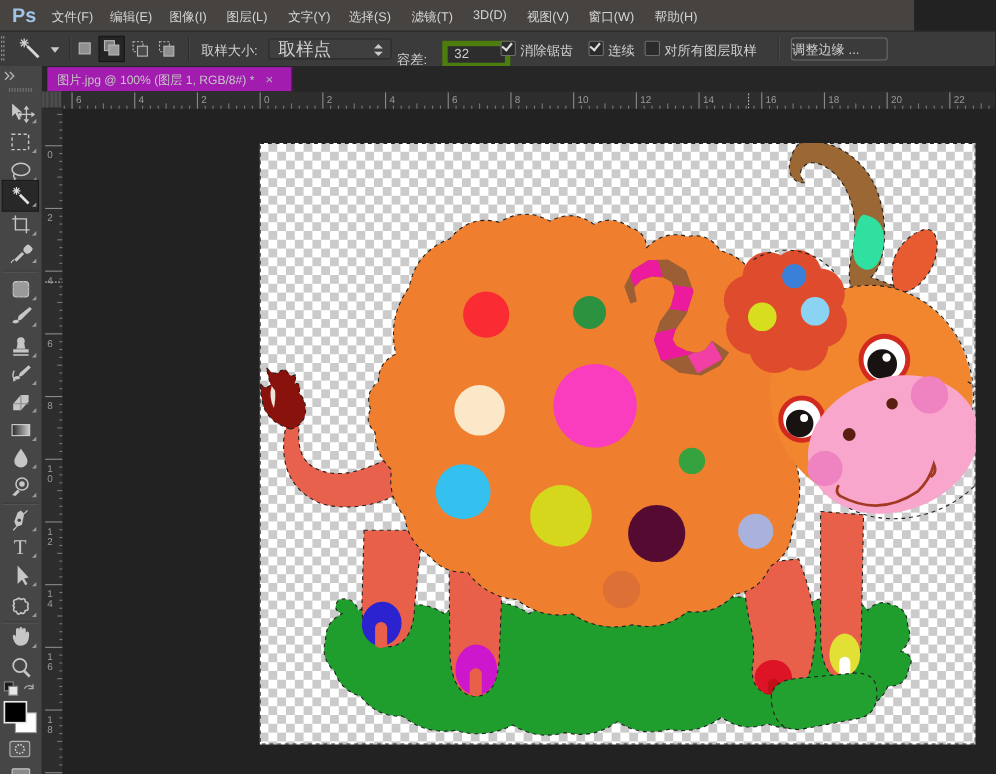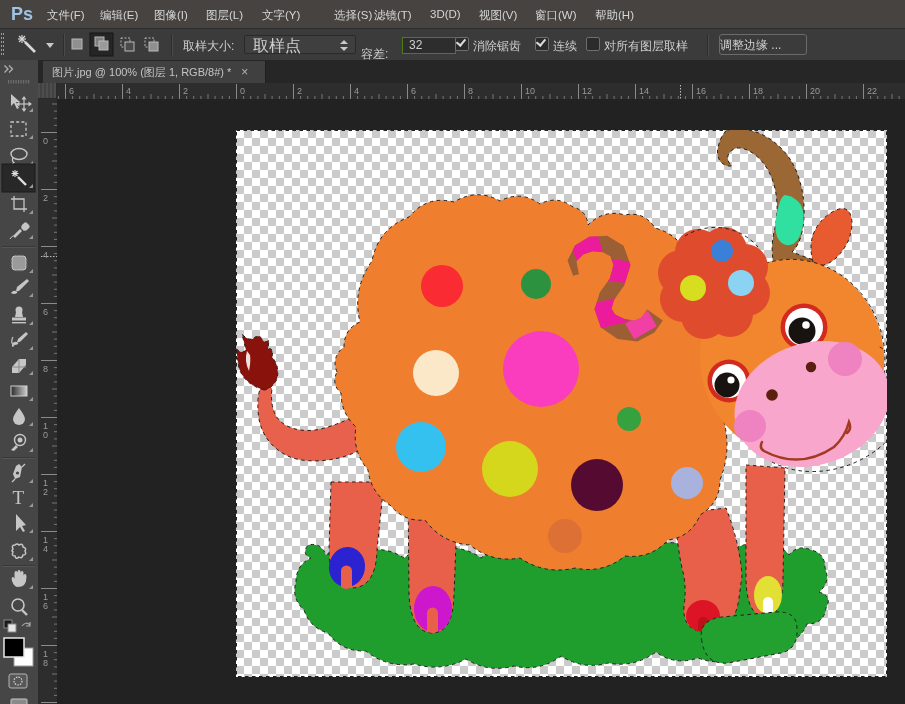--- a/index.html
+++ b/index.html
@@ -1,55 +1,55 @@
 <!DOCTYPE html>
 <html><head>
 <meta charset="utf-8">
 <style>
   html,body{margin:0;padding:0;}
   body{width:905px;height:704px;overflow:hidden;background:#222222;
        font-family:"Liberation Sans", sans-serif; position:relative;}
   .abs{position:absolute;}
   
-  #menubar{left:0;top:0;width:905px;height:28px;background:#464340;}
+  #menubar{left:0;top:0;width:831px;height:28px;background:#464340;}
   #menubar .mi{position:absolute;top:8px;font-size:11.5px;color:#d6d6d6;white-space:nowrap;}
   #pslogo{position:absolute;left:11px;top:4px;font-size:18px;font-weight:bold;color:#9fc4e7;letter-spacing:0px;}
   
   #optbar{left:0;top:28px;width:905px;height:50px;background:#3b3b3b;border-top:1px solid #2d2d2d;box-sizing:border-box;}
   .optlabel{position:absolute;font-size:12px;color:#cfcfcf;white-space:nowrap;}
   .cb{position:absolute;width:12px;height:12px;background:#2b2b2b;border:1px solid #6e6e6e;border-radius:2px;}
   .cb.checked:after{content:"";position:absolute;left:2px;top:-1px;width:4px;height:7px;border:solid #ddd;border-width:0 2px 2px 0;transform:rotate(40deg);}
-  #tolinput{position:absolute;left:402px;top:8px;width:46px;height:15px;background:#2d2d2d;border:1px solid #4d7c0f;color:#cfcfcf;font-size:12px;padding:0 0 0 6px;line-height:15px;}
+  #tolinput{position:absolute;left:402px;top:8px;width:46px;height:15px;background:#2d2d2d;border:5px solid #4d7c0f;color:#cfcfcf;font-size:12px;padding:0 0 0 6px;line-height:15px;}
   #sampledrop{position:absolute;left:244px;top:6px;width:112px;height:19px;background:#3f3f3f;border:1px solid #2a2a2a;border-radius:2px;color:#cfcfcf;font-size:16px;line-height:19px;padding-left:8px;box-sizing:border-box;}
   #refinebtn{position:absolute;left:719px;top:5px;width:88px;height:21px;border:1px solid #6b6b6b;border-radius:3px;color:#d0d0d0;font-size:12px;text-align:left;line-height:20px;box-sizing:border-box;}
   .vsep{position:absolute;top:5px;width:1px;height:22px;background:#2e2e2e;border-right:1px solid #4a4a4a;}
   
   #tabbar{left:38px;top:60px;width:867px;height:23px;background:#262626;}
-  #doctab{position:absolute;left:5px;top:1px;width:223px;height:22px;background:#404040;color:#c4c4c4;font-size:11px;line-height:22px;padding-left:9px;box-sizing:border-box;border-right:1px solid #1e1e1e;}
+  #doctab{position:absolute;left:5px;top:1px;width:223px;height:22px;background:#a21caf;color:#c4c4c4;font-size:11px;line-height:22px;padding-left:9px;box-sizing:border-box;border-right:1px solid #1e1e1e;}
   #doctab .x{color:#b5b5b5;font-size:12px;margin-left:7px;}
   
   #rcorner{left:38px;top:83px;width:19px;height:16px;background:repeating-linear-gradient(90deg,#4d4d4d 0 2px,#424242 2px 4px);border-right:1px solid #2a2a2a;border-bottom:1px solid #2a2a2a;box-sizing:border-box;}
   #hruler{left:57px;top:83px;width:848px;height:16px;background:#2d2d2d;}
   #vruler{left:38px;top:99px;width:19px;height:605px;background:#2d2d2d;}
   
   #tools{left:0;top:60px;width:38px;height:644px;background:#464646;}
   
   #pasteboard{left:57px;top:99px;width:848px;height:605px;background:#222222;}
   #canvas{position:absolute;left:179px;top:31px;width:651px;height:547px;}
 </style>
 </head>
 <body>
 <div class="abs" id="menubar">
   <div id="pslogo">Ps</div>
   <div class="mi" style="left:47px">文件(F)</div>
   <div class="mi" style="left:100px">编辑(E)</div>
   <div class="mi" style="left:154px">图像(I)</div>
   <div class="mi" style="left:206px">图层(L)</div>
   <div class="mi" style="left:262px">文字(Y)</div>
-  <div class="mi" style="left:334px">选择(S)</div>
+  <div class="mi" style="left:317px">选择(S)</div>
   <div class="mi" style="left:374px">滤镜(T)</div>
   <div class="mi" style="left:430px">3D(D)</div>
   <div class="mi" style="left:479px">视图(V)</div>
   <div class="mi" style="left:535px">窗口(W)</div>
   <div class="mi" style="left:595px">帮助(H)</div>
 </div>
 
 <div class="abs" id="optbar">
   <svg width="905" height="32" style="position:absolute;left:0;top:0">
     <g fill="#9a9a9a">

